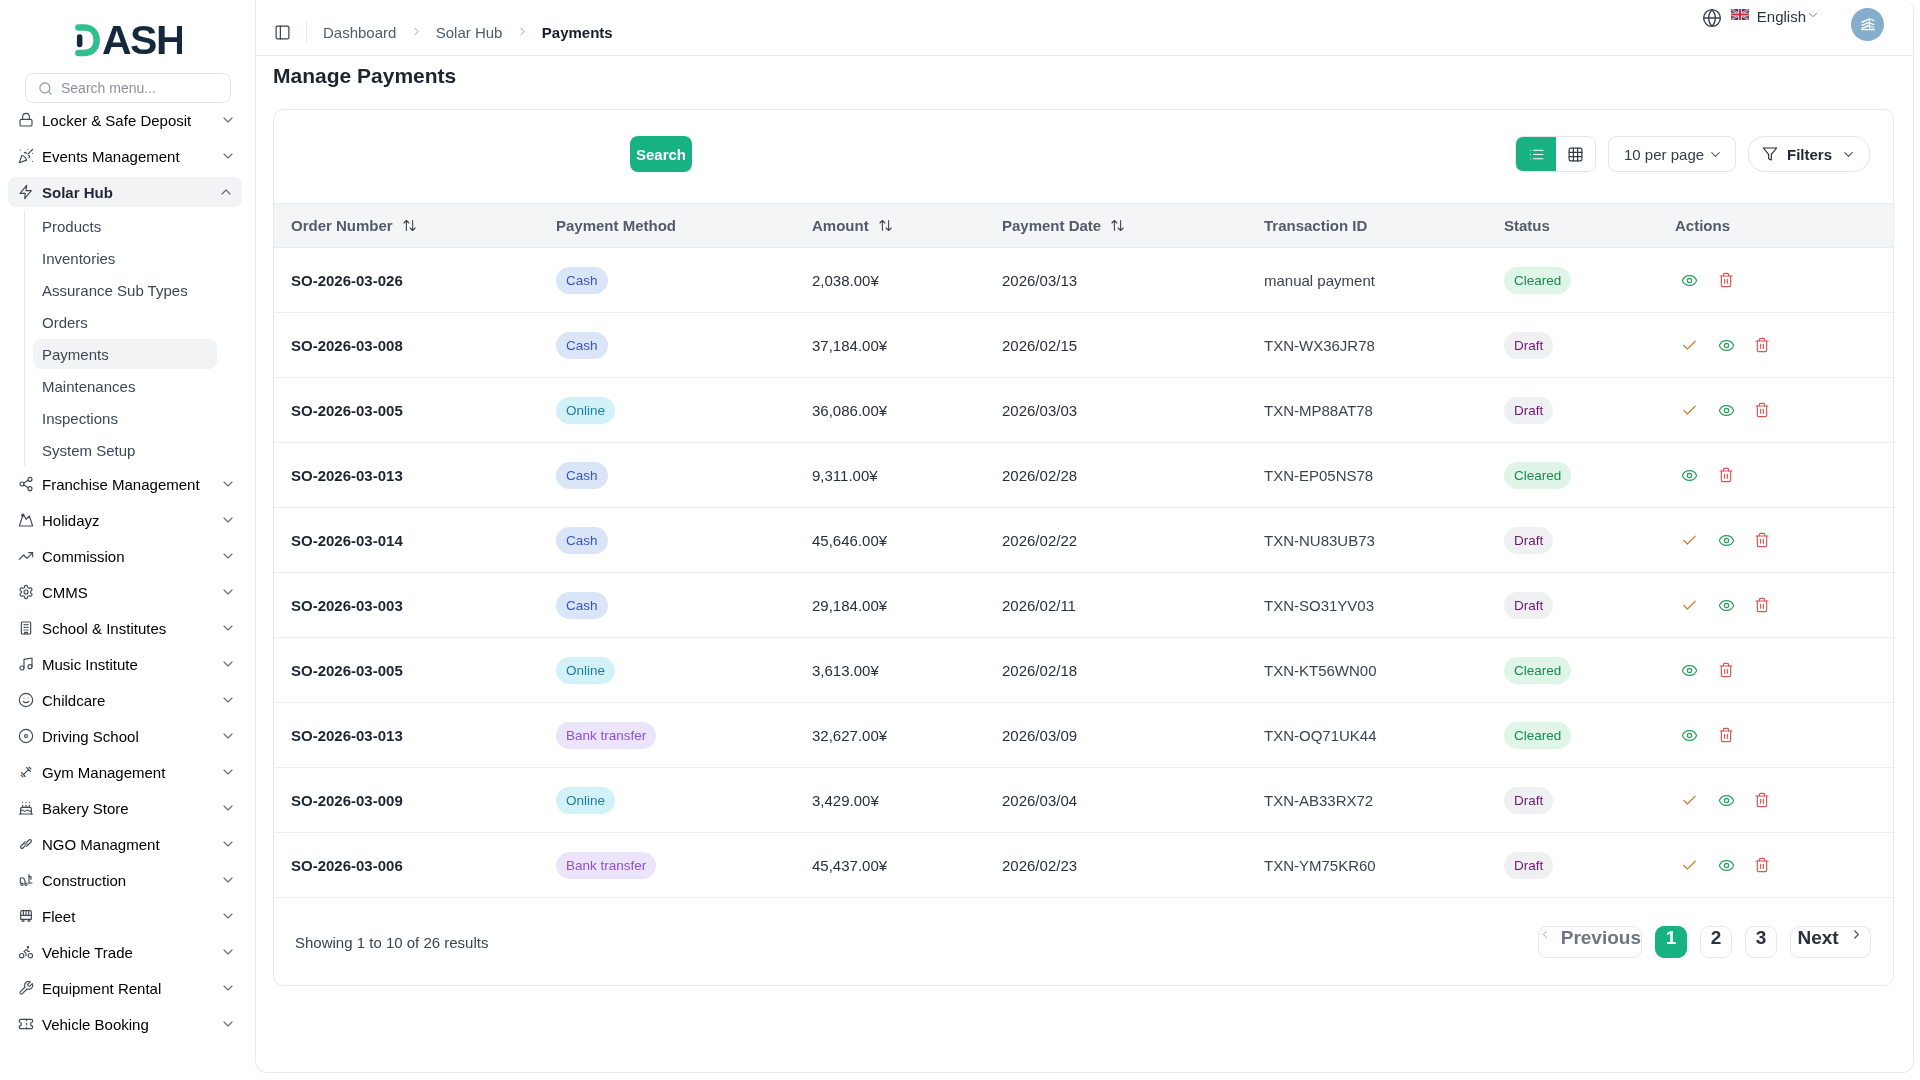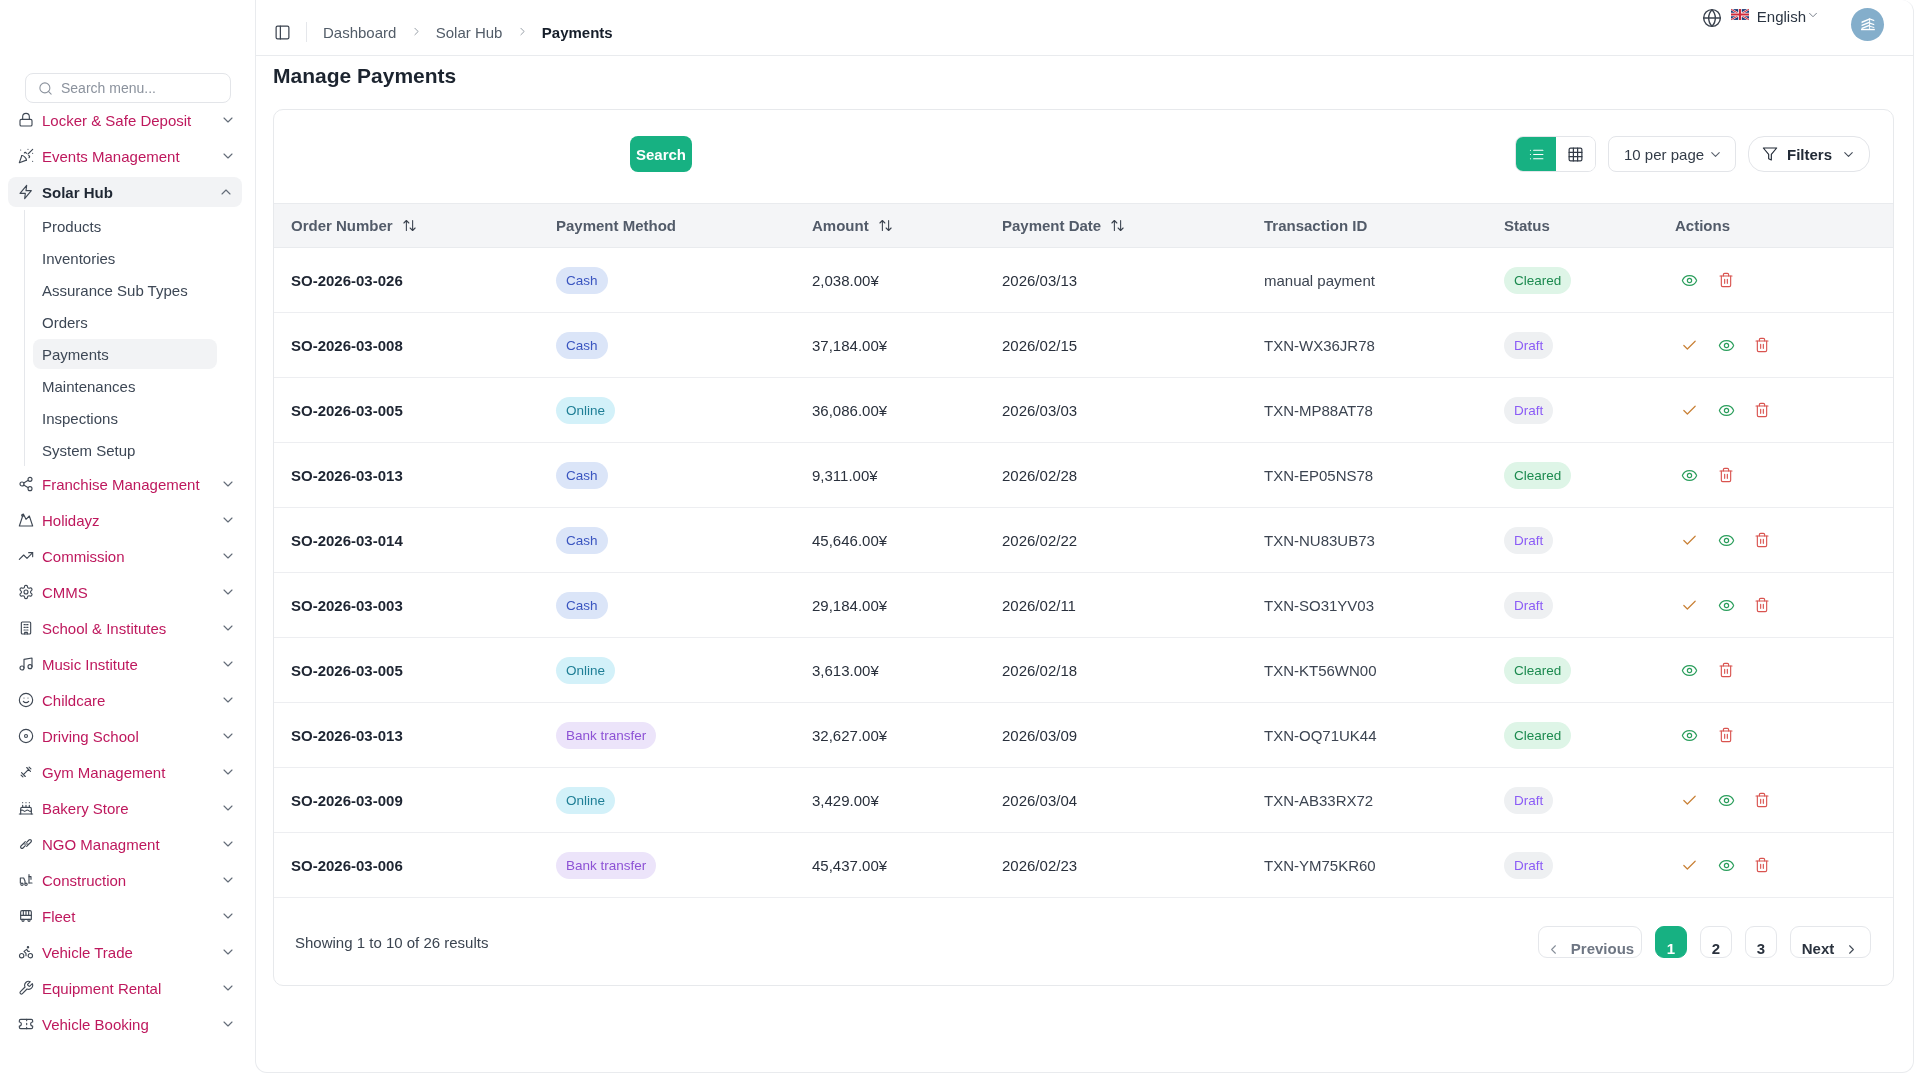--- a/index.html
+++ b/index.html
@@ -4,21 +4,21 @@
 <style>
 *{margin:0;padding:0;box-sizing:border-box}
 html,body{width:1920px;height:1080px;font-family:"Liberation Sans",sans-serif;background:#fff;overflow:hidden;-webkit-font-smoothing:antialiased}
 .icn{fill:none;stroke:currentColor;stroke-width:1.7;stroke-linecap:round;stroke-linejoin:round}
 
 .sidebar{position:fixed;left:0;top:0;width:255px;height:1080px;background:#fff;z-index:5}
 .logo{position:absolute;left:0;top:22px;width:256px;text-align:center}
 .sb-search{position:absolute;left:25px;top:73px;width:206px;height:30px;border:1px solid #e3e5e9;border-radius:8px;display:flex;align-items:center;color:#8b929d;font-size:14px}
 .sb-search svg{margin:0 8px 0 12px}
 nav{position:absolute;left:0;top:102px;width:256px}
-.nav-item{height:36px;display:flex;align-items:center;padding:0 20px 0 18px;color:#be185d;font-size:15px;position:relative}
+.nav-item{height:36px;display:flex;align-items:center;padding:0 20px 0 18px;color:#000000;font-size:15px;position:relative}
 .nav-item svg.mi{flex:0 0 16px;color:#3f4854}
 .nav-item .lbl{margin-left:8px;flex:1;white-space:nowrap}
 .nav-item .chev{color:#636c78}
 .nav-active{background:#f2f3f5;border-radius:8px;margin:3px 14px 3px 8px;height:30px;padding:0 8px 0 10px;font-weight:bold;color:#1f2733}
 .sub{position:relative}
 .sub:before{content:"";position:absolute;left:24px;top:0;bottom:0;width:1px;background:#e5e7eb}
 .sub-item{height:32px;display:flex;align-items:center;padding-left:42px;font-size:15px;color:#3d4755}
 .sub-active{position:relative}
 .sub-active:after{content:"";position:absolute;left:33px;right:39px;top:1px;bottom:1px;background:#f2f3f5;border-radius:8px;z-index:-1}
 
@@ -46,38 +46,45 @@
 th{height:44px;background:#f4f5f7;border-top:1px solid #e9ebee;border-bottom:1px solid #e9ebee;text-align:left;padding-left:17px;font-size:15px;color:#525b69;vertical-align:middle}
 th .thw{display:flex;align-items:center;gap:9px}
 td{height:65px;border-bottom:1px solid #edeef1;padding-left:17px;font-size:15px;color:#29303c;vertical-align:middle}
 td.on{font-weight:bold;color:#1d2431}
 td.tx{color:#3c4451}
 .pill{display:inline-flex;align-items:center;height:27px;padding:0 10px;border-radius:14px;font-size:13.5px}
 .p-cash{background:#dbe5f8;color:#3a55c0}
 .p-online{background:#d3f1f9;color:#1f7f96}
 .p-bank{background:#ece4fa;color:#8d52d5}
 .p-cleared{background:#def5e7;color:#1c8a4f}
-.p-draft{background:#eef0f2;color:#8b5cf6}
+.p-draft{background:#eef0f2;color:#701a75}
 .acts{display:flex;align-items:center;gap:19.5px;margin-left:6px}
 .acts svg{flex:0 0 auto}
 .ic-check{color:#c98136}
 .ic-eye{color:#2b9e5c}
 .ic-trash{color:#d9534f}
 .pgbar{position:absolute;left:0;top:788px;width:1619px;height:88px;display:flex;align-items:center}
 .showing{margin-left:21px;font-size:15px;color:#3b4450}
 .pills{margin-left:auto;margin-right:22px;display:flex;align-items:center;gap:13px}
-.pg{height:32px;border:1px solid #e5e7eb;border-radius:9px;display:flex;align-items:flex-end;justify-content:center;font-size:15px;font-weight:bold;color:#2a323e;background:#fff}
+.pg{height:32px;border:1px solid #e5e7eb;border-radius:9px;display:flex;align-items:flex-start;justify-content:center;font-size:19px;font-weight:bold;color:#2a323e;background:#fff}
 .pg-prev{width:104px;color:#6e7683;gap:10px}
 .pg-num{width:32px}
 .pg-1{background:#17b182;border-color:#17b182;color:#fff}
 .pg-next{width:81px;gap:10px}
 </style>
 </head>
 <body>
 <aside class="sidebar">
+  <div class="logo">
+    <svg width="108" height="33" viewBox="0 0 108 33" style="margin-top:2px">
+      <path d="M4.4 3.6 h5.6 c8.4 0 12.7 5.8 12.7 12.7 s-4.3 12.7-12.7 12.7 h-5.6" fill="none" stroke="#31bf8e" stroke-width="6.5" stroke-linecap="round"></path>
+      <rect x="2.9" y="10.3" width="5.5" height="13" rx="2.75" fill="#16283c"></rect>
+      <text x="28" y="30.2" font-family="Liberation Sans" font-size="41" font-weight="bold" fill="#16283c" letter-spacing="-1.5">ASH</text>
+    </svg>
+  </div>
   <div class="sb-search">
     <svg class="icn" width="15" height="15" viewBox="0 0 24 24" stroke-width="2">
         <circle cx="11" cy="11" r="8"></circle>
         <path d="m21 21-4.3-4.3"></path>
       </svg>
     Search menu...
   </div>
   <nav>
   <div class="nav-item">
         <svg class="icn mi" width="16" height="16" viewBox="0 0 24 24" stroke-width="1.7">

